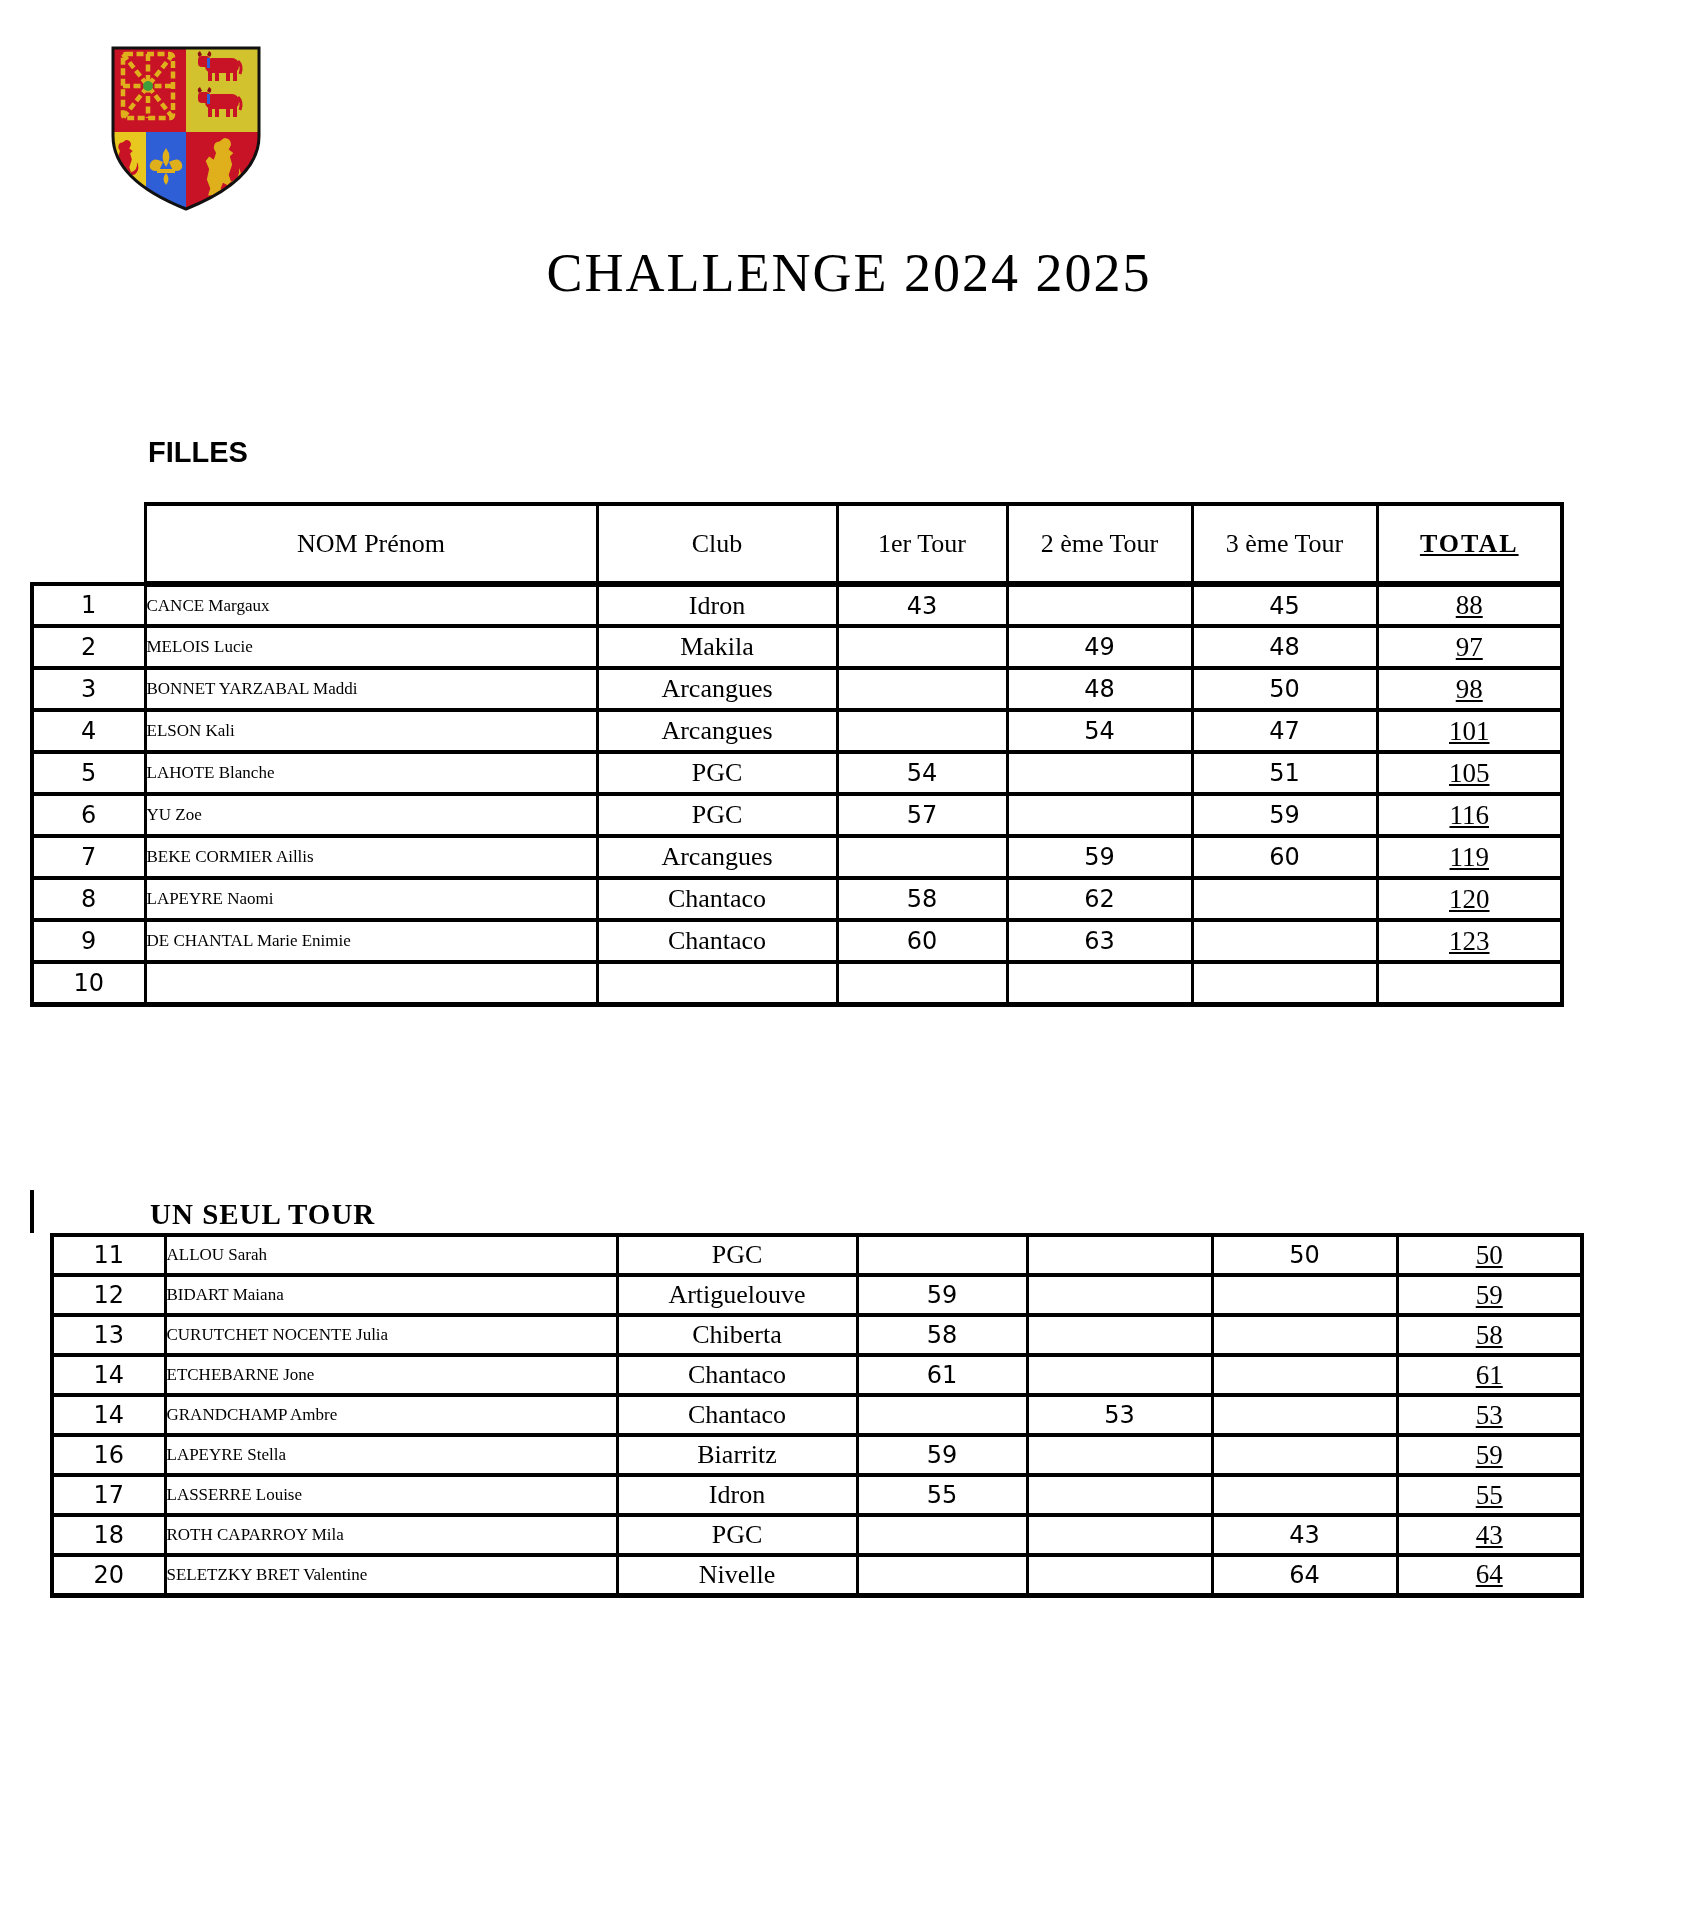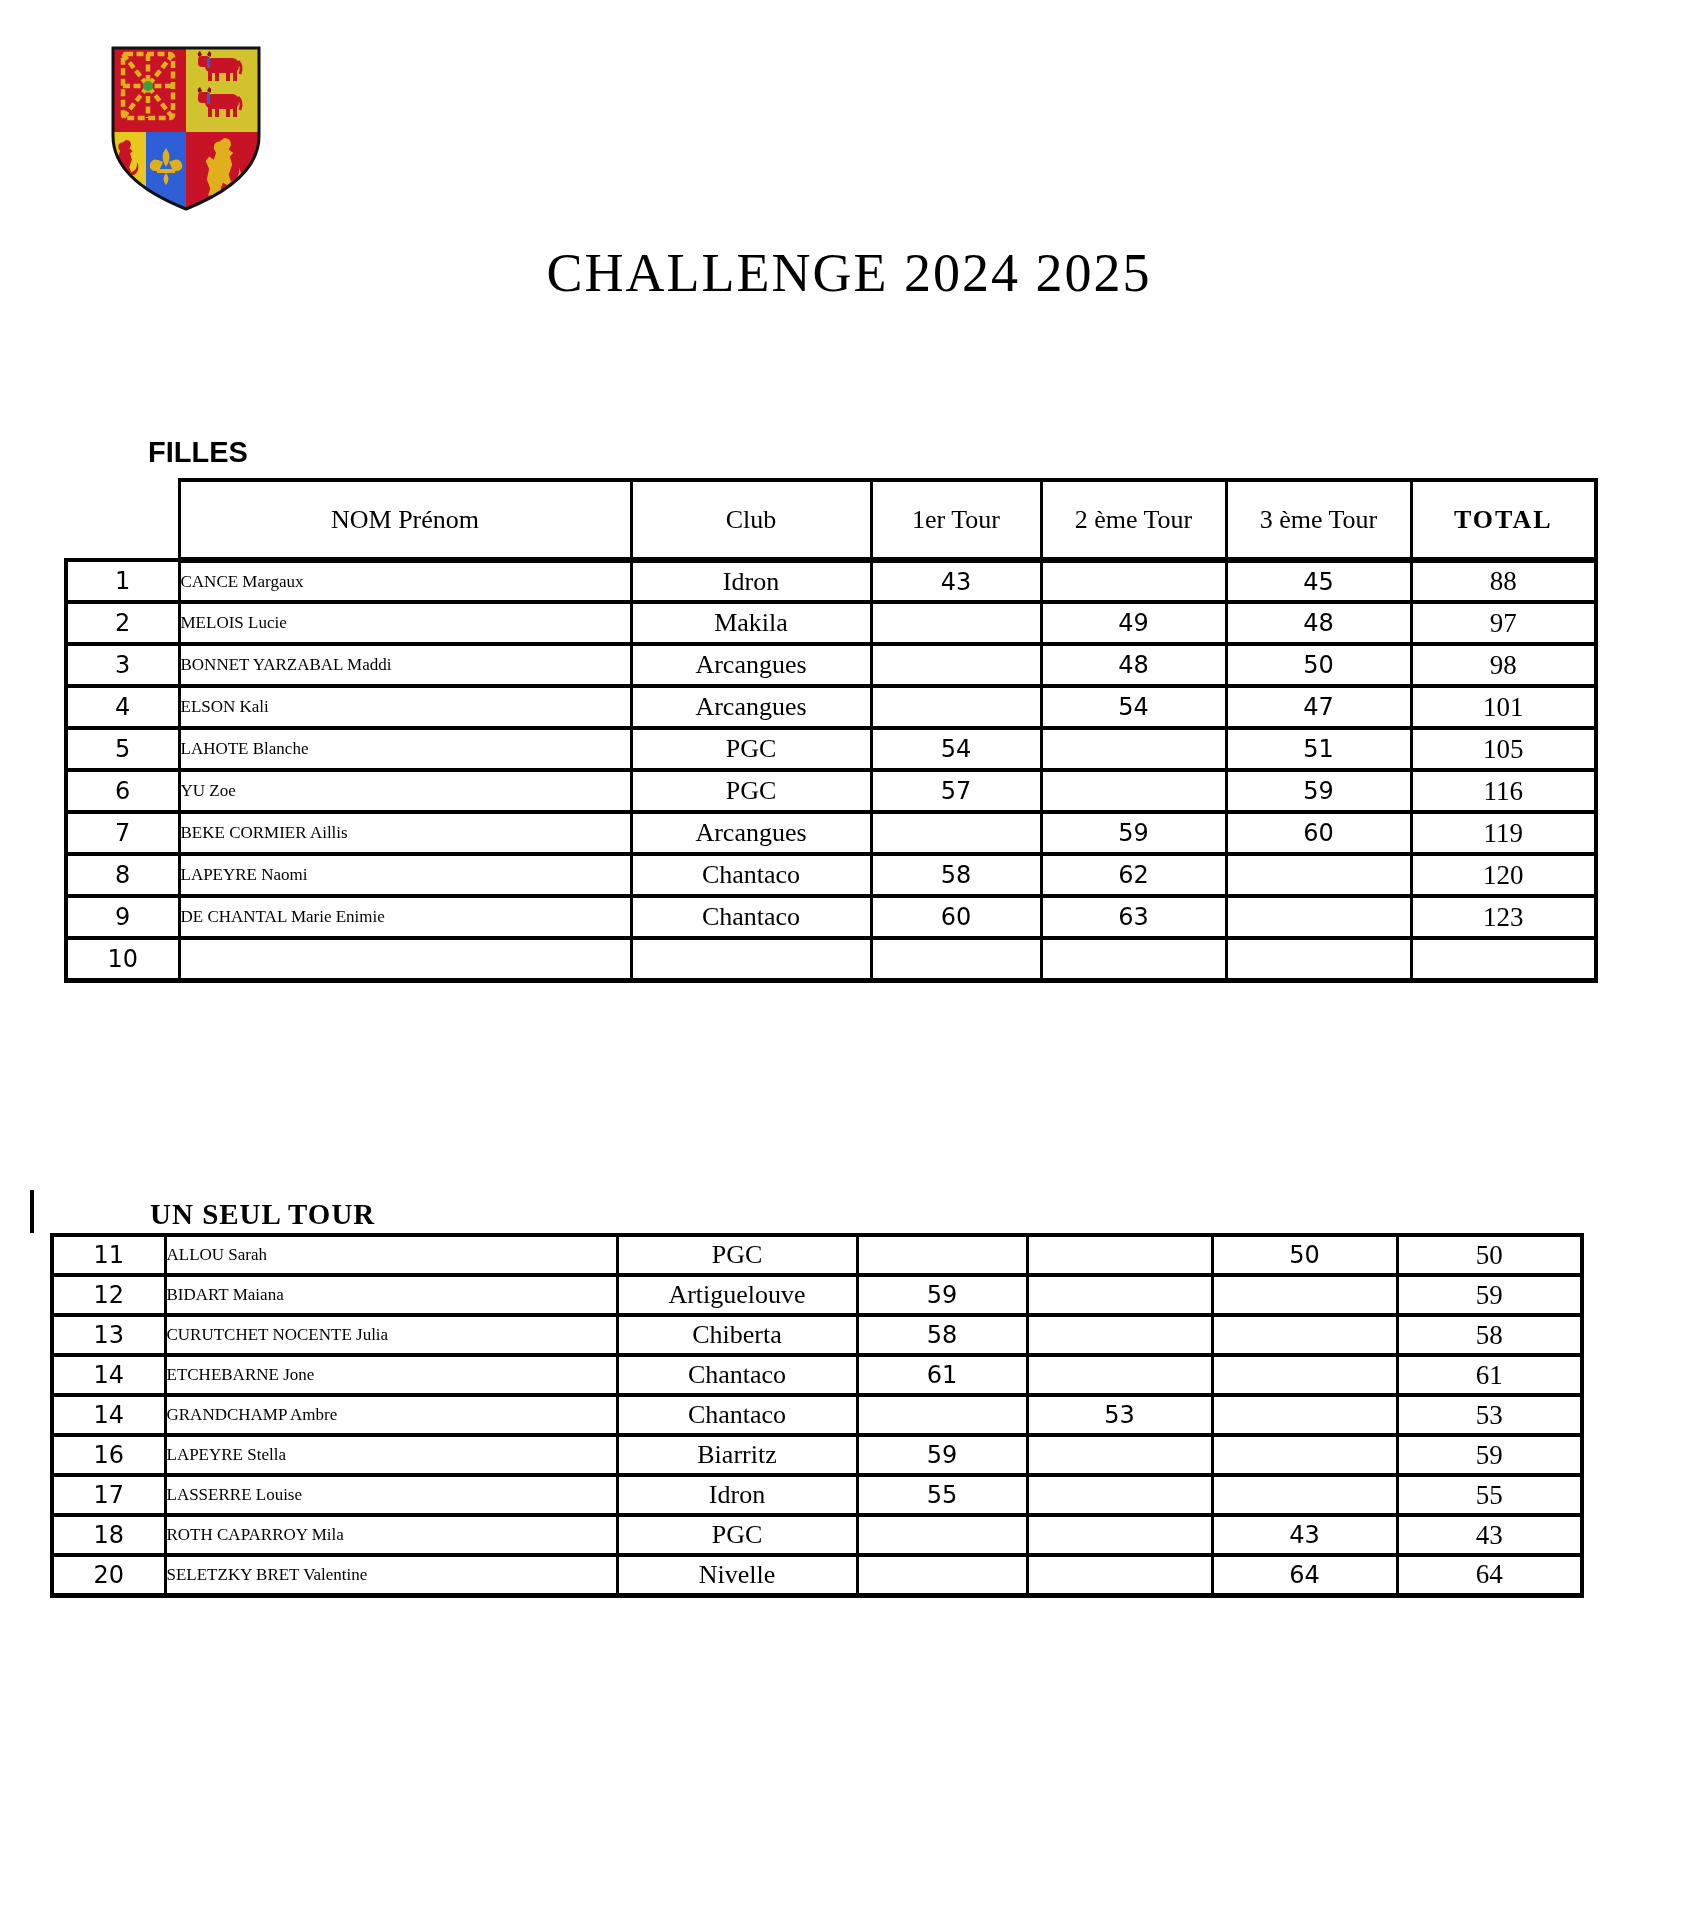--- a/index.html
+++ b/index.html
@@ -28,37 +28,37 @@
     font-weight:bold;font-size:29px;letter-spacing:0px;
   }
   .label-unseul{
     position:absolute;left:150px;top:1198px;
     font-family:"Liberation Serif", serif;
     font-weight:bold;font-size:29px;letter-spacing:1px;
   }
   .tick-line{
     position:absolute;left:30px;top:1190px;width:4px;height:43px;background:#000;
   }
-  .tblwrap1{position:absolute;left:30px;top:478px;margin-left:34px;}
+  .tblwrap1{position:absolute;left:30px;top:502px;}
   .tblwrap2{position:absolute;left:30px;top:1233px;margin-left:20px;}
   table.tbl{
     border-collapse:collapse;table-layout:fixed;width:1530px;
   }
   .tbl td,.tbl th{
     border:3px solid #000;
     border-top-width:4px;border-bottom-width:4px;
     padding:0;overflow:hidden;white-space:nowrap;
     vertical-align:middle;
     font-weight:normal;
   }
   .tbl thead tr{height:80px;}
   .tbl thead th{border-bottom-width:6px;font-size:26px;}
   .tbl th.spacer{border:none;background:transparent;}
   .tbl tbody td:first-child{border-left-width:4px;}
-  .tbl td:last-child,.tbl th:last-child{border-right-width:4px;}
+  .tbl td:last-child,.tbl th:last-child{border-right-width:4px;text-decoration:underline;}
   .tbl tbody tr:last-child td{border-bottom-width:5px;}
   .t1 tbody tr{height:42px;}
   .t2 tbody tr{height:40px;}
   .cell-rank{
     font-family:"DejaVu Sans", sans-serif;font-weight:bold;
     font-size:24px;text-align:center;
   }
   .cell-name{
     font-family:Liberation Serif, serif;font-size:17px;
     text-align:left;padding-left:5px;

